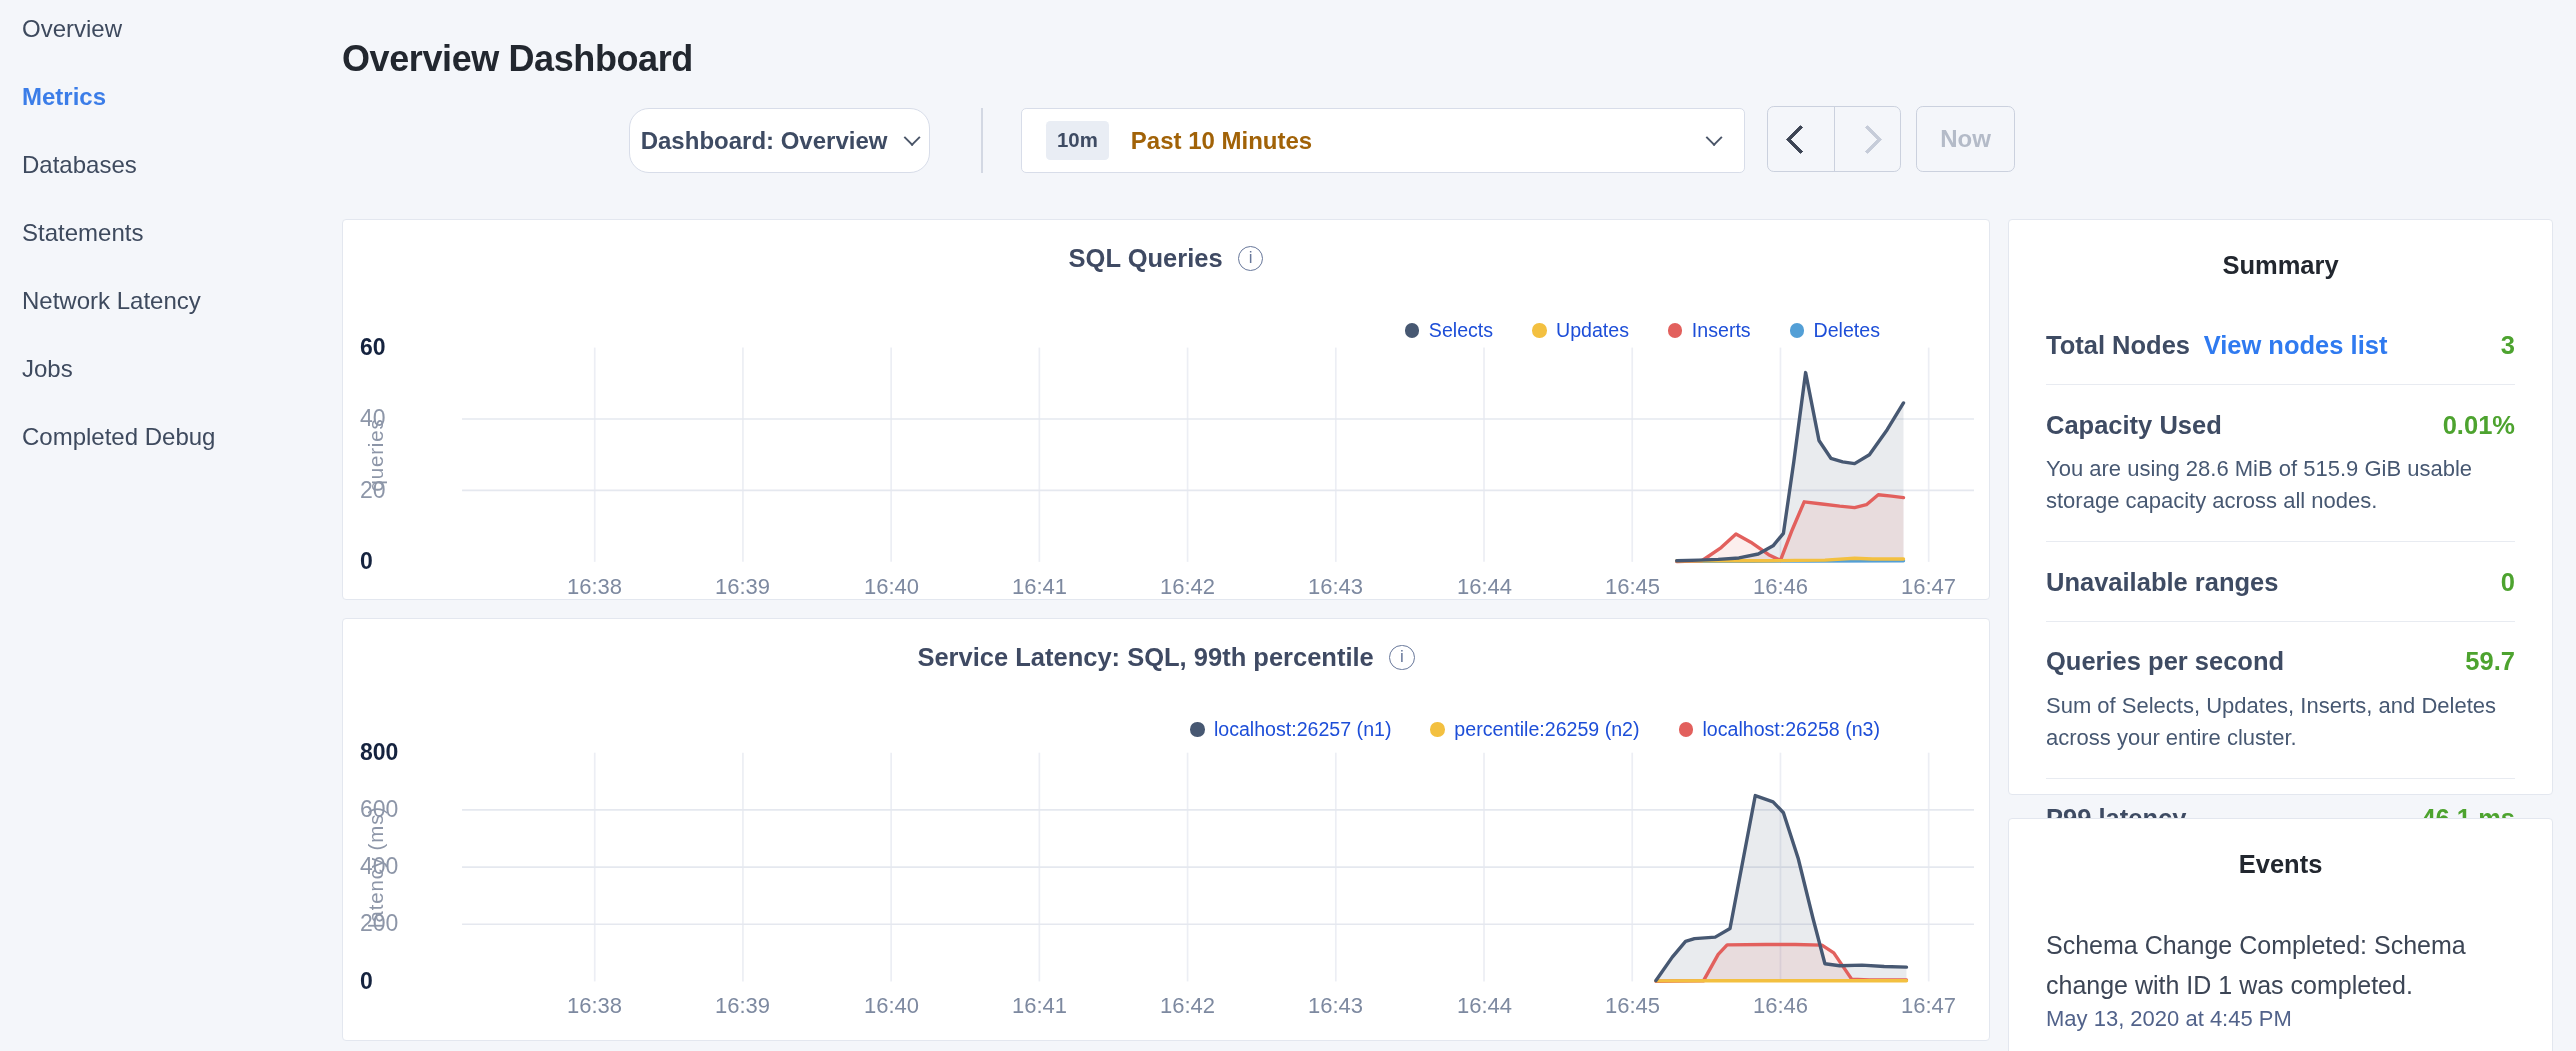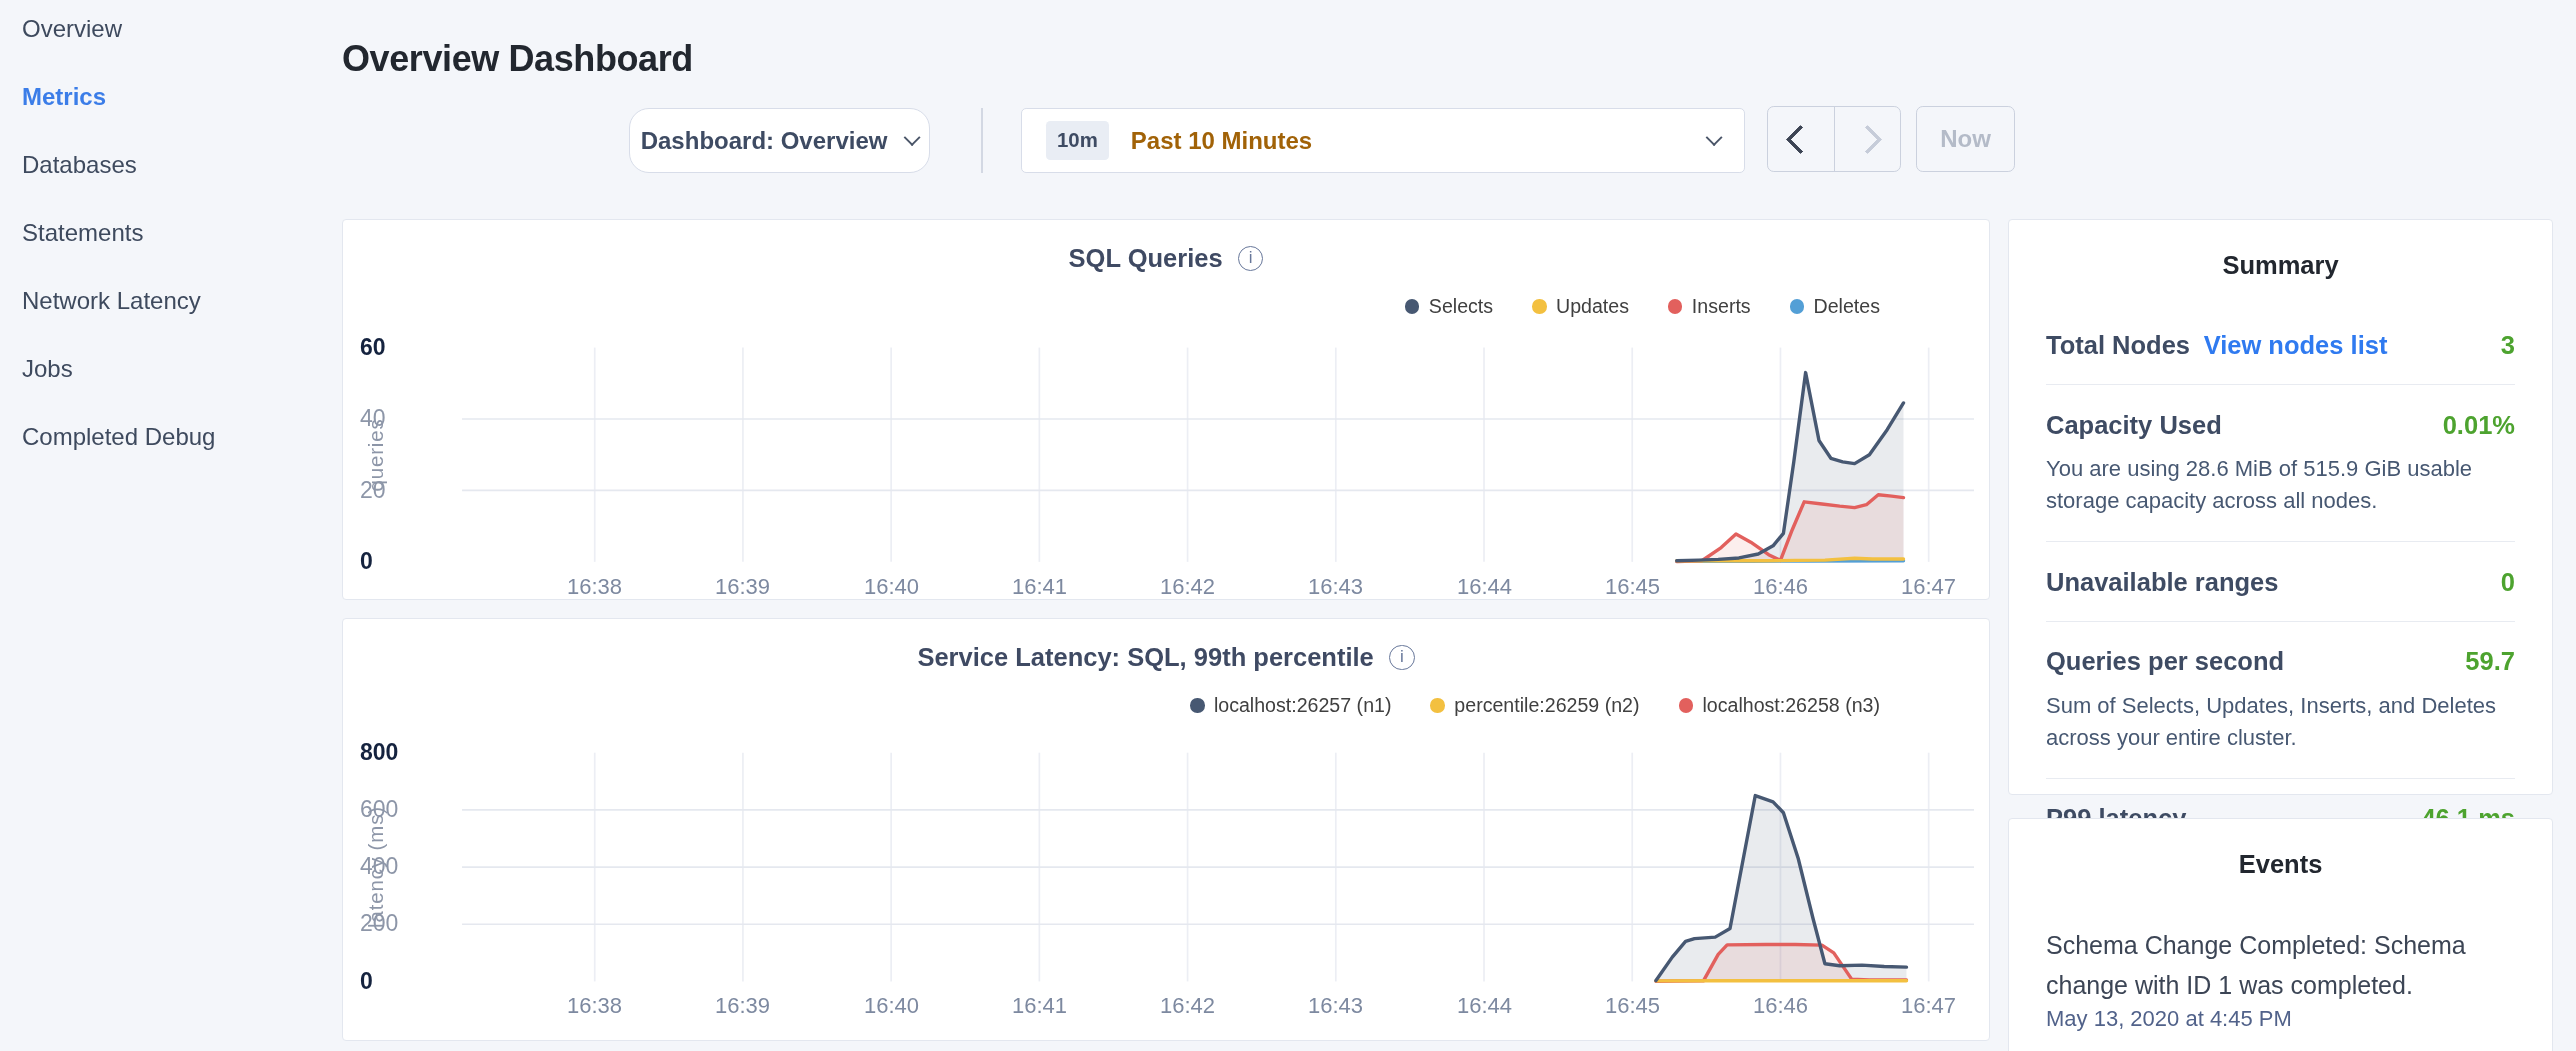--- a/index.html
+++ b/index.html
@@ -60,21 +60,21 @@
   #events-card{left:2008px;top:818px;width:545px;height:306px;}
 
   
   .chart-title-row{position:absolute;left:0;top:24px;width:100%;display:flex;align-items:center;justify-content:center;gap:15.3px;}
   .chart-title{font-size:25.5px;font-weight:bold;color:#3f4a63;}
   .info-icon{
     width:25.5px;height:25.5px;border:1.7px solid #67779a;border-radius:50%;box-sizing:border-box;
     color:#67779a;font-size:17px;line-height:22px;text-align:center;display:inline-block;font-style:normal;
   }
   .legend{position:absolute;top:75px;right:109px;display:flex;gap:39px;align-items:center;}
-  .legend-item{display:flex;align-items:center;gap:9.4px;font-size:19.6px;color:#404040;}
+  .legend-item{display:flex;align-items:center;gap:9.4px;font-size:19.6px;color:#1d4ed8;margin-top:24px;}
   .legend-dot{width:14.5px;height:14.5px;border-radius:50%;display:inline-block;}
   .chart-svg{position:absolute;left:0;top:0;pointer-events:none;}
   .ytick{position:absolute;left:17px;width:92px;text-align:left;font-size:23px;line-height:25.5px;color:#8d96a8;}
   .ytick.strong{color:#15233f;font-weight:bold;}
   .xtick{position:absolute;width:119px;text-align:center;font-size:22px;color:#7d89a0;}
   .axis-name{position:absolute;width:184px;height:24px;transform:rotate(-90deg);text-align:center;
              font-size:20.4px;color:#8d96a8;letter-spacing:0.9px;}
 
   
   .panel-title{margin-top:31px;text-align:center;font-size:25.5px;font-weight:bold;color:#22272f;}

